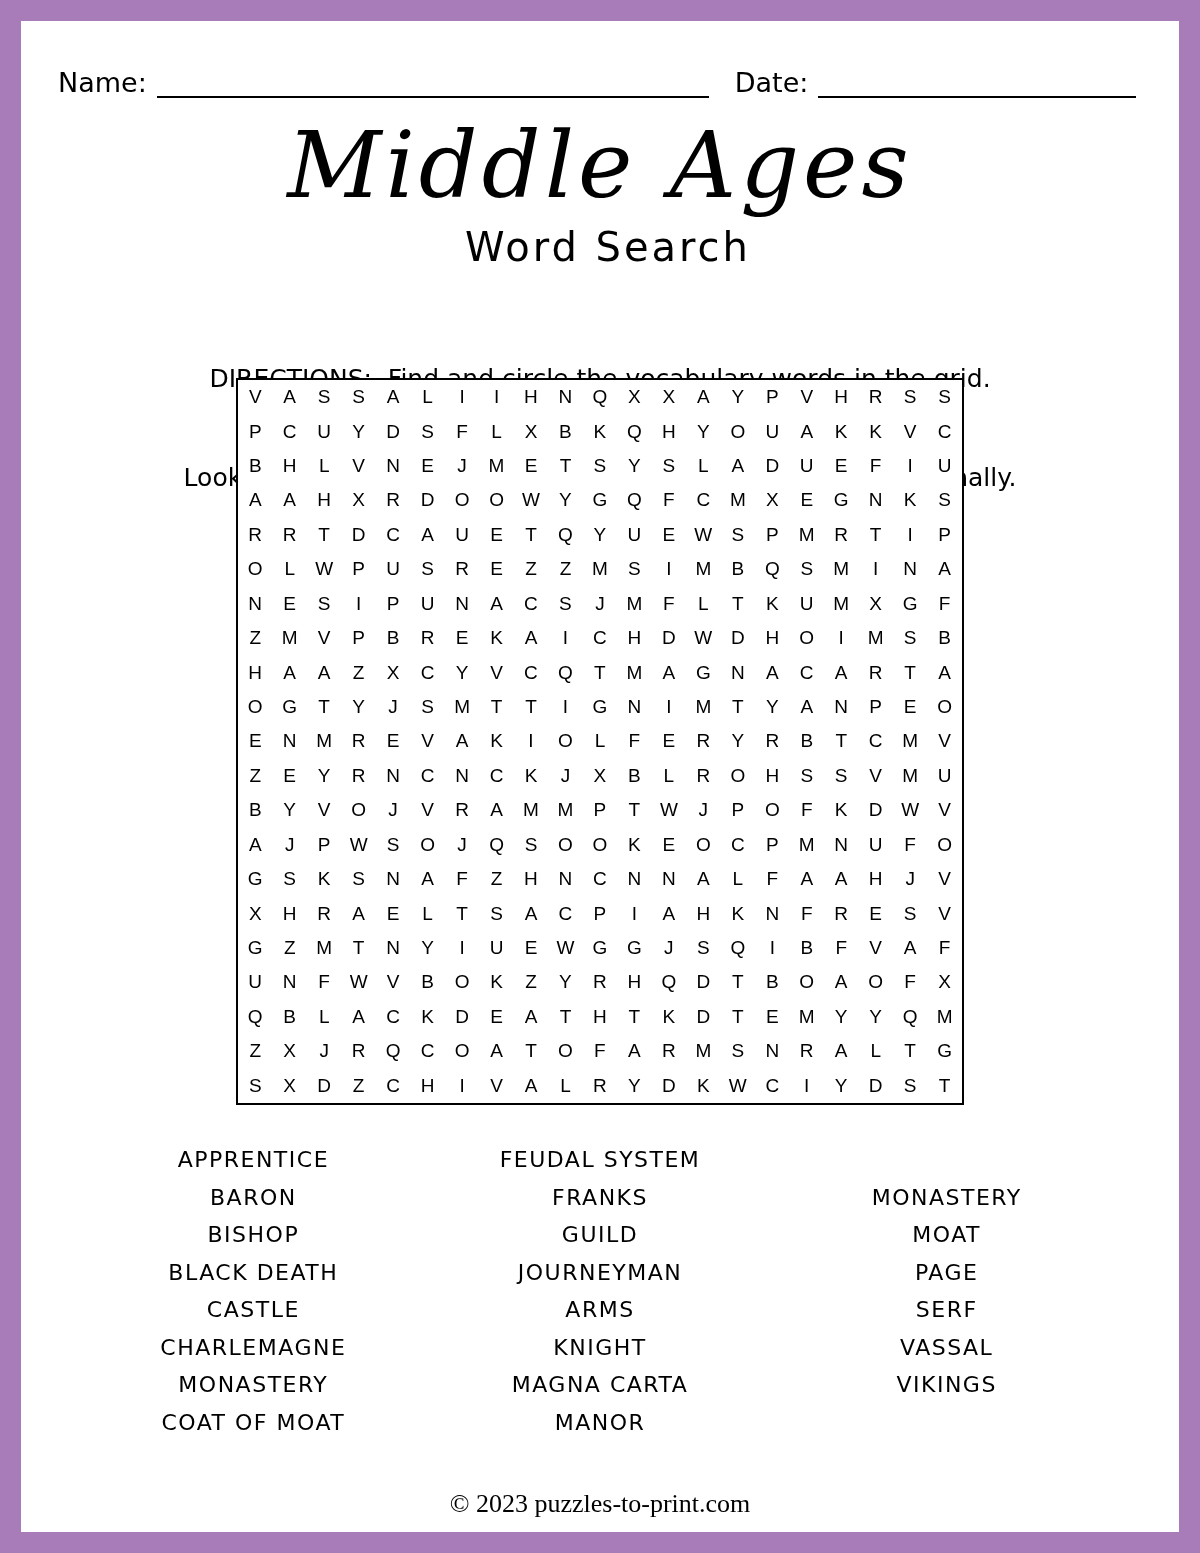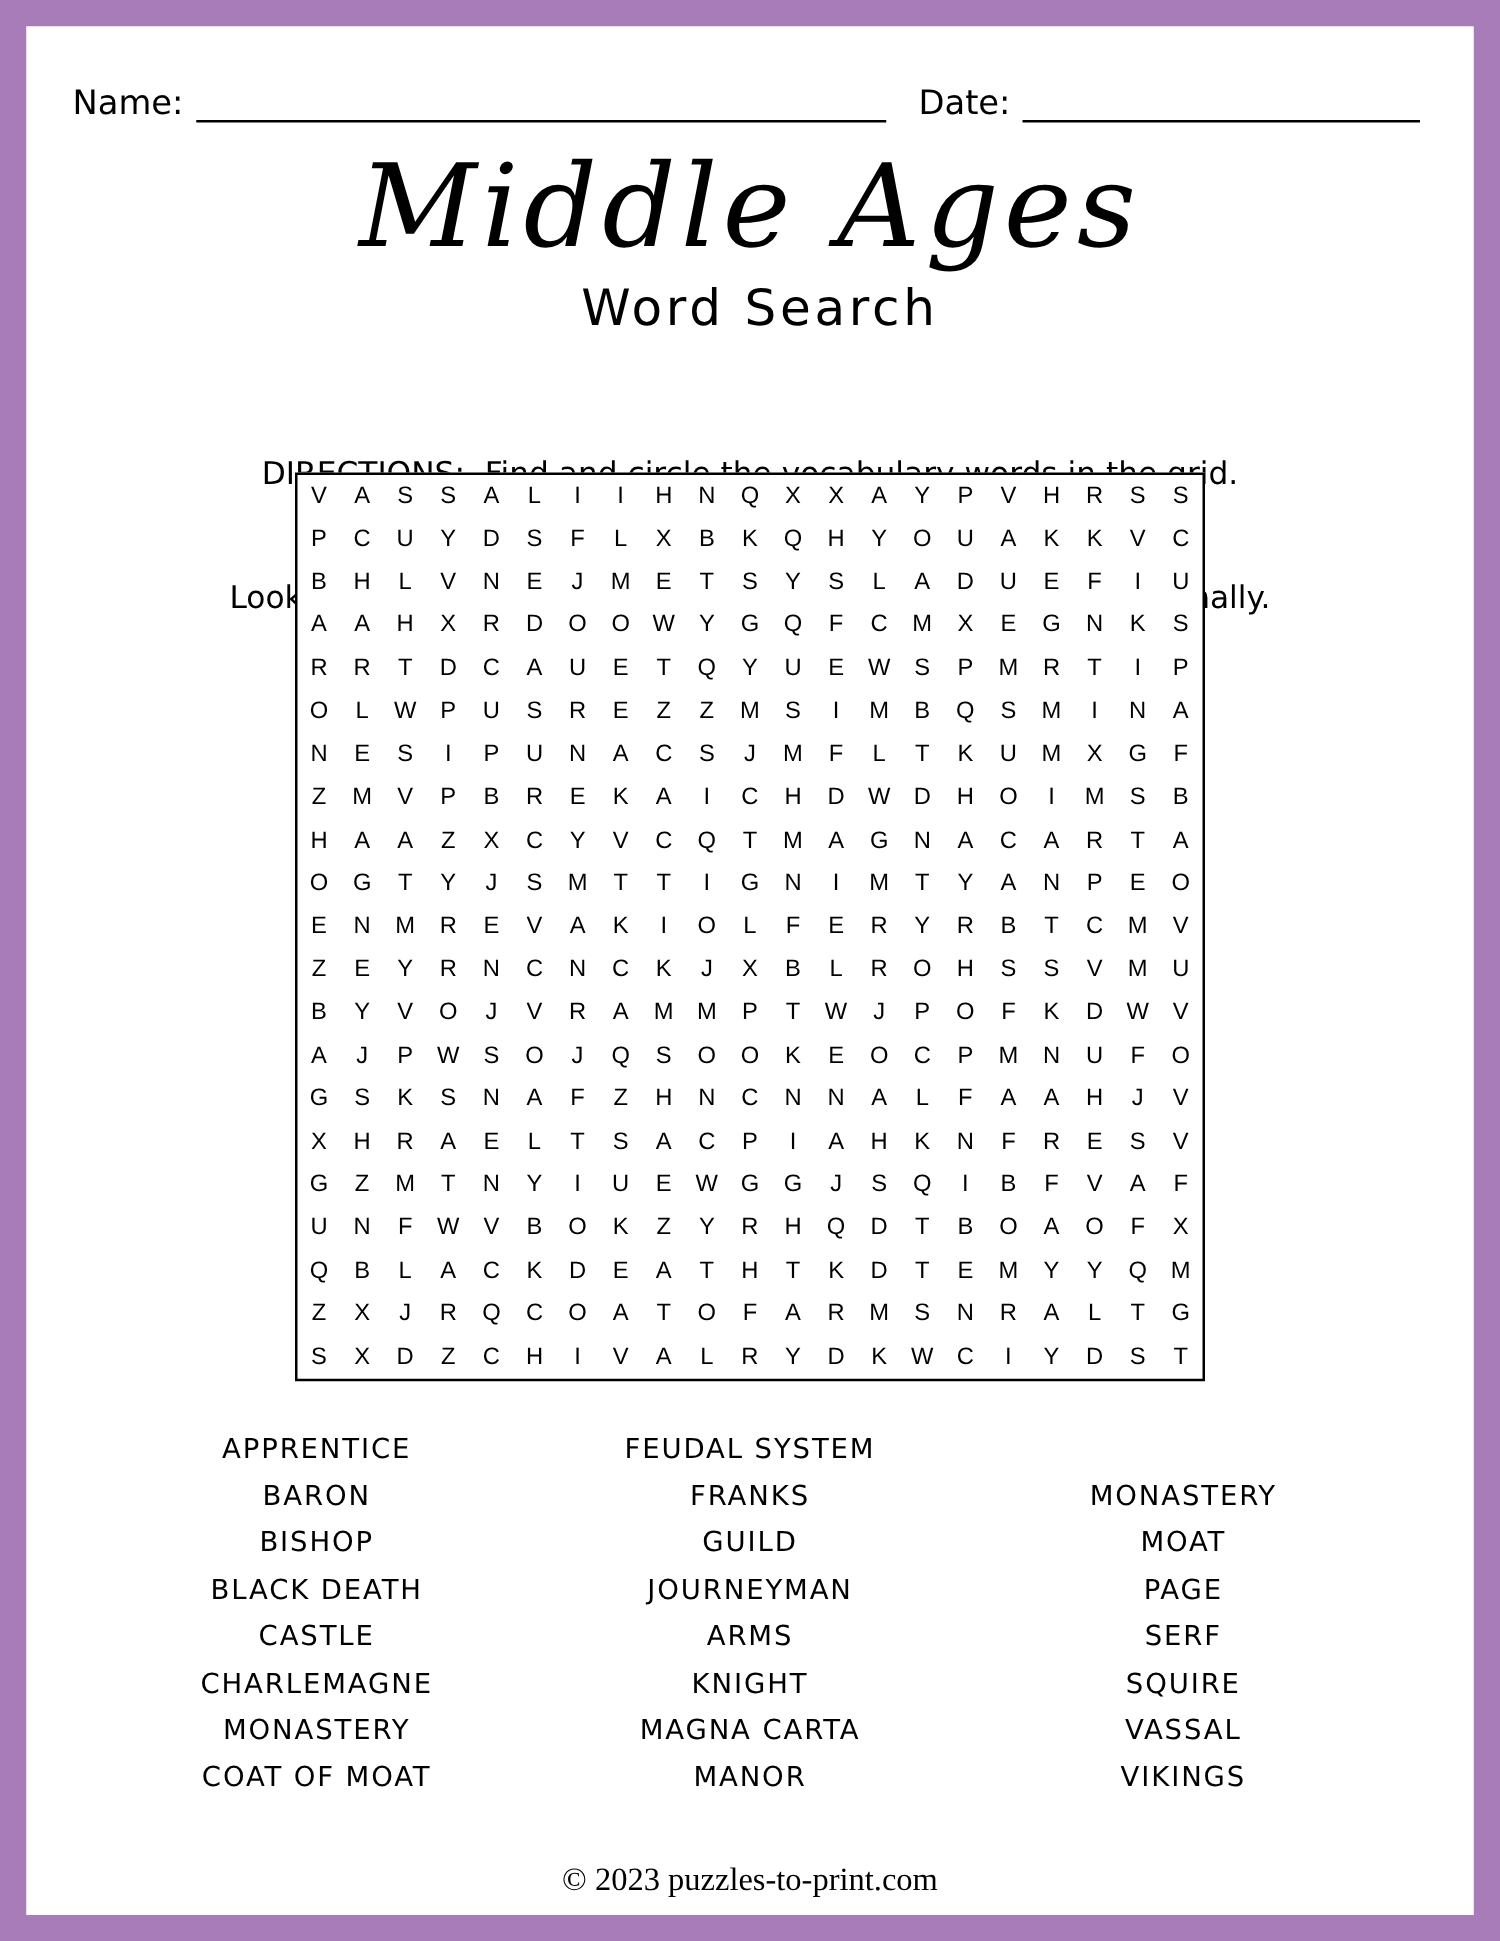--- a/index.html
+++ b/index.html
@@ -637,20 +637,19 @@
         <div class="word-item">ARMS</div>
         <div class="word-item">KNIGHT</div>
         <div class="word-item">MAGNA CARTA</div>
         <div class="word-item">MANOR</div>
       </div>
     <div class="word-column word-column-3">
         <div class="word-item">MONASTERY</div>
         <div class="word-item">MOAT</div>
         <div class="word-item">PAGE</div>
         <div class="word-item">SERF</div>
-        <div class="word-item">SQUIRE</div>
         <div class="word-item">VASSAL</div>
         <div class="word-item">VIKINGS</div>
       </div>
   </div>
 
   <div class="footer">© 2023 puzzles-to-print.com</div>
 </div>
 
 </body></html>

